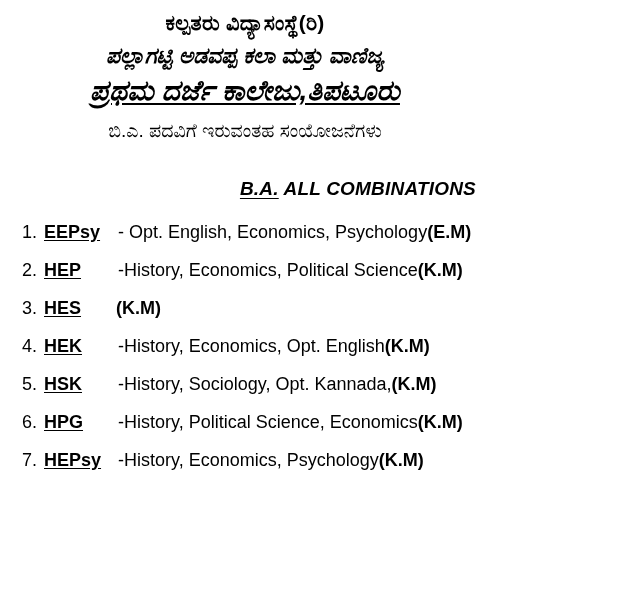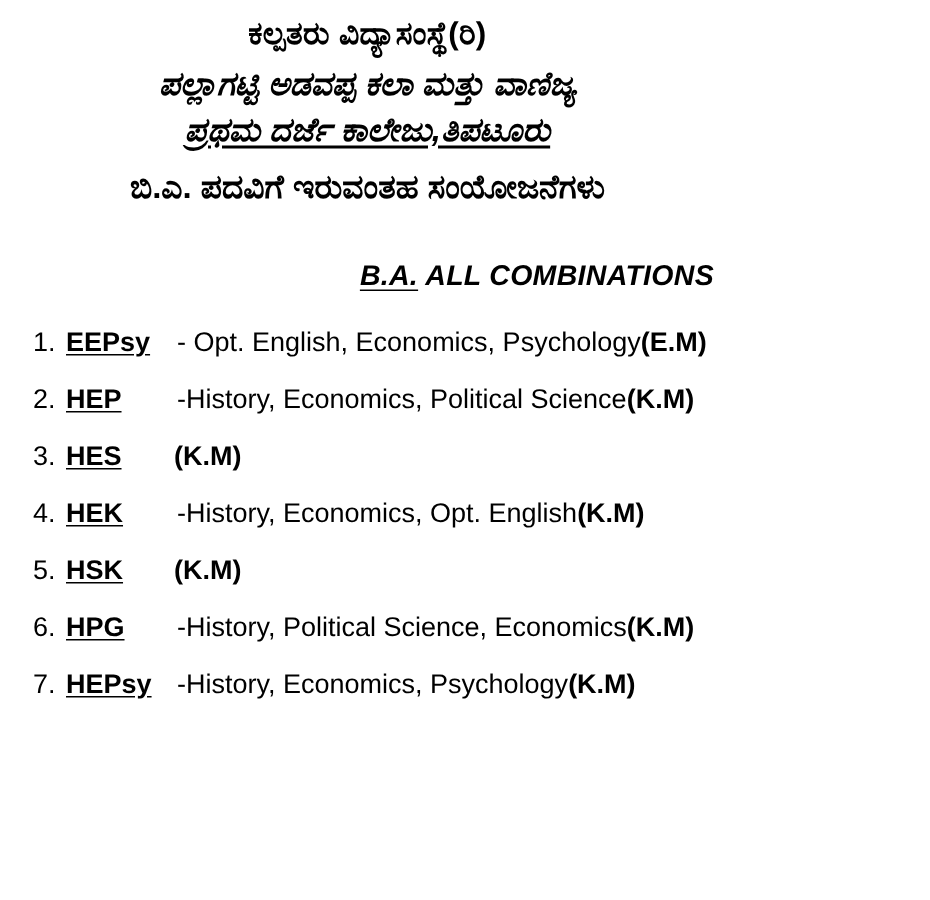--- a/index.html
+++ b/index.html
@@ -36,32 +36,32 @@
     font-family: "Liberation Sans", sans-serif;
     font-size: 22px;
     font-weight: bold;
     font-style: italic;
     line-height: 1.3;
     margin: 0 0 2px 0;
     text-underline-offset: 3px;
   }
   .kn-line3 {
     font-family: "Liberation Sans", sans-serif;
-    font-size: 22px;
+    font-size: 28px;
     font-weight: bold;
     font-style: italic;
     line-height: 1.3;
     margin: 0 0 10px 0;
     text-decoration: underline;
     text-underline-offset: 3px;
   }
   .kn-line4 {
     font-family: "Liberation Sans", sans-serif;
-    font-size: 22px;
-    font-weight: bold;
+    font-size: 19px;
+    font-weight: normal;
     line-height: 1.3;
     margin: 4px 0 0 0;
   }
   .subtitle {
     text-align: right;
     margin: 34px 0 22px 0;
     font-size: 19px;
     font-weight: bold;
     font-style: italic;
     letter-spacing: 0.2px;
@@ -143,20 +143,21 @@
     <li class="row">
       <span class="num">4.</span>
       <span class="code">HEK</span>
       <span class="desc">  -History, Economics, Opt. English </span>
       <span class="medium">(K.M)</span>
     </li>
 
     <li class="row">
       <span class="num">5.</span>
       <span class="code">HSK</span>
+      <span class="desc">  -History, Sociology, Opt. Kannada, </span>
       <span class="medium">(K.M)</span>
     </li>
 
     <li class="row">
       <span class="num">6.</span>
       <span class="code">HPG</span>
       <span class="desc">  -History, Political Science, Economics  </span>
       <span class="medium">(K.M)</span>
     </li>
 

